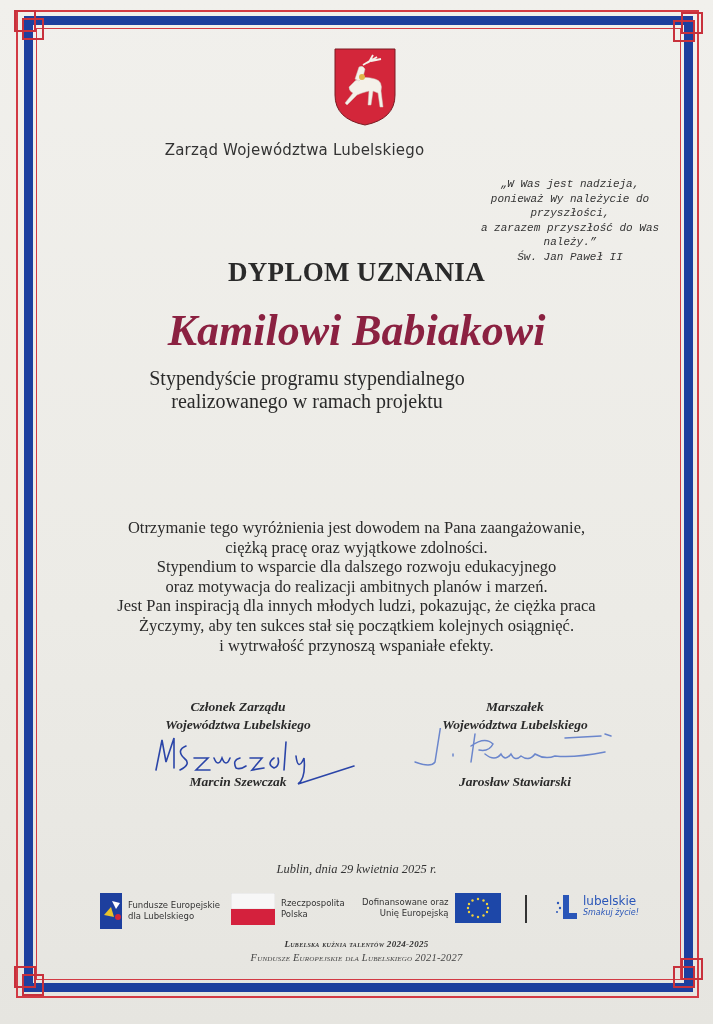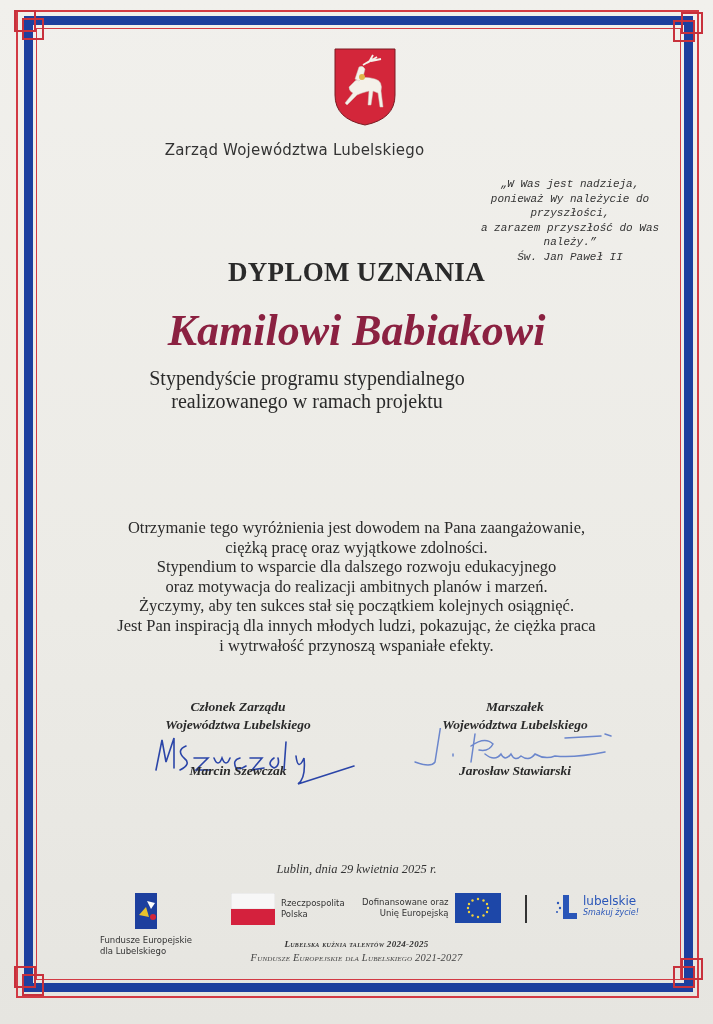--- a/index.html
+++ b/index.html
@@ -68,21 +68,21 @@
     font-size: 16.5px; line-height: 19.6px; color: #2a2a2a;
   }
   .body-text div { white-space: nowrap; }
   .sig {
     position: absolute; width: 220px; text-align: center;
     font-style: italic; font-weight: bold; font-size: 13.5px; color: #2a2a2a;
     line-height: 18px;
   }
   .sig.left { left: 128px; top: 698px; }
   .sig.right { left: 405px; top: 698px; }
-  .sig .name { position: absolute; left: 0; width: 220px; top: 64px; }
+  .sig .name { position: absolute; left: 0; width: 220px; top: 75px; }
   .sig svg { position: absolute; left: 0; top: 30px; }
   .date {
     position: absolute; left: 0; width: 713px; top: 862px; text-align: center;
     font-style: italic; font-size: 12.5px; color: #333;
   }
   .logos {
     position: absolute; left: 100px; top: 893px; width: 560px; height: 40px;
     font-family: "DejaVu Sans", sans-serif; font-size: 8.5px; color: #333;
   }
   .logo { position: absolute; top: 0; display: flex; align-items: center; gap: 6px; }
@@ -140,22 +140,22 @@
   <div class="subtitle">
     <div>Stypendyście programu stypendialnego</div>
     <div>realizowanego w ramach projektu</div>
   </div>
 
   <div class="body-text">
     <div>Otrzymanie tego wyróżnienia jest dowodem na Pana zaangażowanie,</div>
     <div>ciężką pracę oraz wyjątkowe zdolności.</div>
     <div>Stypendium to wsparcie dla dalszego rozwoju edukacyjnego</div>
     <div>oraz motywacja do realizacji ambitnych planów i marzeń.</div>
+    <div>Jest Pan inspiracją dla innych młodych ludzi, pokazując, że ciężka praca</div>
     <div>Życzymy, aby ten sukces stał się początkiem kolejnych osiągnięć.</div>
-    <div>Jest Pan inspiracją dla innych młodych ludzi, pokazując, że ciężka praca</div>
     <div>i wytrwałość przynoszą wspaniałe efekty.</div>
   </div>
 
   <div class="sig left">
     <div>Członek Zarządu</div>
     <div>Województwa Lubelskiego</div>
     <svg width="240" height="60" viewBox="0 0 240 60">
       <path d="M28 42 L34 12 L38 34 L46 10 L46 40 M58 18 Q48 22 56 30 Q64 36 52 42 M66 30 L80 30 L68 42 L82 42 M86 30 Q90 40 94 30 Q98 40 102 30 M112 30 Q104 32 108 40 Q112 42 118 38 M122 30 L134 30 L124 42 L136 40 M146 30 Q138 36 146 40 Q152 38 150 30 M158 14 L156 42 M168 28 Q170 44 176 30 Q178 50 170 56 L226 38" fill="none" stroke="#2b45a8" stroke-width="1.6" stroke-linecap="round"></path>
     </svg>
     <div class="name">Marcin Szewczak</div>
@@ -165,21 +165,21 @@
     <div>Województwa Lubelskiego</div>
     <svg width="240" height="60" viewBox="0 0 240 60">
       <path d="M8 -6 Q30 -10 40 -4 M36 -4 L30 34 Q26 40 10 34 M48 26 L48 28 M70 6 L66 34 M66 18 Q80 8 88 16 Q84 24 74 22 M80 26 Q90 34 96 26 Q100 34 106 26 Q110 34 116 28 Q124 34 130 26 Q140 32 150 28 Q170 30 200 24 M160 10 L196 8 M200 6 L206 8" fill="none" stroke="#6b86cc" stroke-width="1.5" stroke-linecap="round"></path>
     </svg>
     <div class="name">Jarosław Stawiarski</div>
   </div>
 
   <div class="date">Lublin, dnia 29 kwietnia 2025 r.</div>
 
   <div class="logos">
-    <div class="logo" style="left:0;flex-direction:column;">
+    <div class="logo" style="left:0;">
       <svg width="22" height="36" viewBox="0 0 22 36">
         <rect x="0" y="0" width="22" height="36" fill="#1d3f9e"></rect>
         <polygon points="4,22 11,14 14,24" fill="#e8c22c"></polygon>
         <polygon points="12,8 20,10 16,16" fill="#ffffff"></polygon>
         <circle cx="18" cy="24" r="3" fill="#d3263a"></circle>
       </svg>
       <div class="lbl">
         <div>Fundusze Europejskie</div>
         <div>dla Lubelskiego</div>
       </div>

